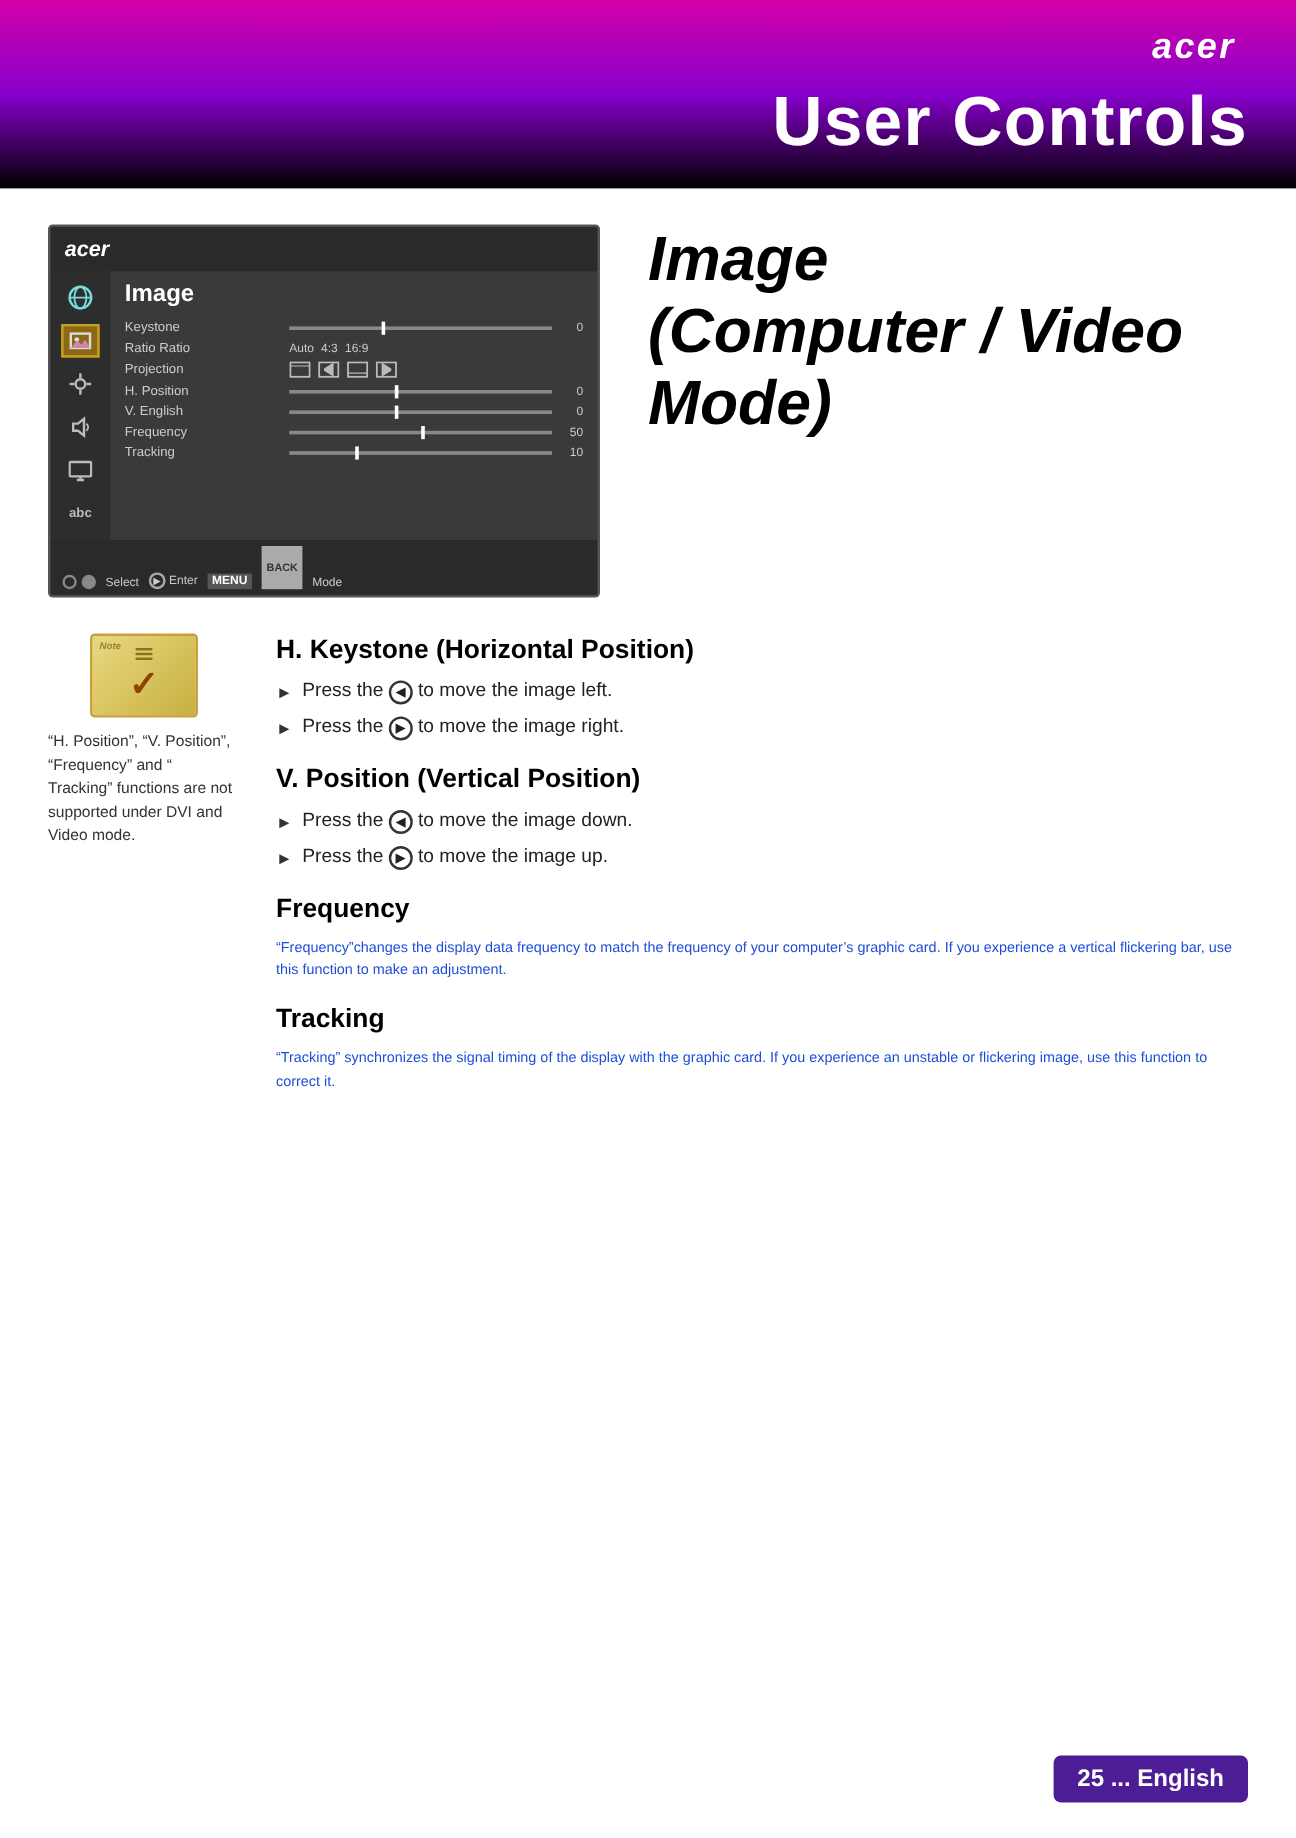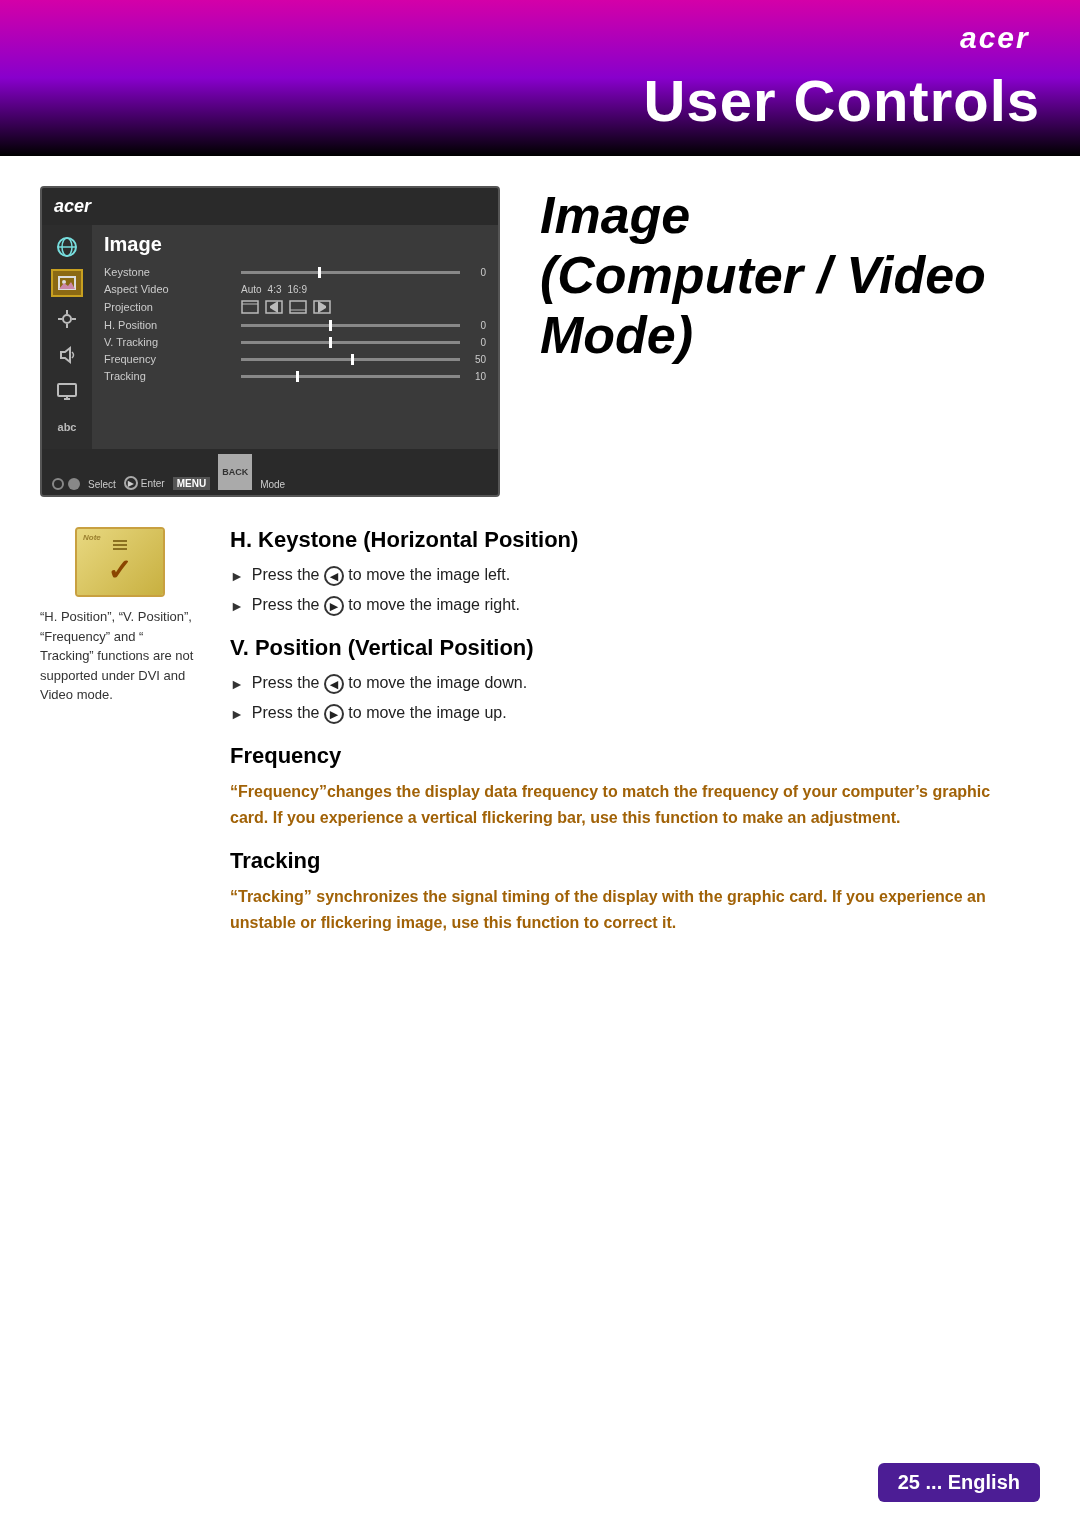--- a/index.html
+++ b/index.html
@@ -289,25 +289,24 @@
       justify-content: center;
       width: 20px;
       height: 20px;
       border-radius: 50%;
       border: 2px solid #333;
       font-size: 11px;
       flex-shrink: 0;
     }
 
     .section-body {
-      font-size: 16px;
-      color: #a16207;
+      font-size: 12px;
+      color: #1d4ed8;
       line-height: 1.6;
       margin-bottom: 10px;
-      font-weight: bold;
     }
 
     
     .page-footer {
       position: absolute;
       bottom: 30px;
       right: 40px;
       display: flex;
       align-items: center;
     }
@@ -395,21 +394,21 @@
 
         <div class="osd-row">
           <div class="osd-label">Keystone</div>
           <div class="osd-control">
             <div class="osd-slider"></div>
             <div class="osd-value">0</div>
           </div>
         </div>
 
         <div class="osd-row">
-          <div class="osd-label">Aspect Video</div>
+          <div class="osd-label">Ratio Ratio</div>
           <div class="osd-control">
             <div class="osd-aspect-btns">
               <span>Auto</span>
               <span>4:3</span>
               <span>16:9</span>
             </div>
           </div>
         </div>
 
         <div class="osd-row">
@@ -437,21 +436,21 @@
 
         <div class="osd-row">
           <div class="osd-label">H. Position</div>
           <div class="osd-control">
             <div class="osd-slider osd-slider-hpos"></div>
             <div class="osd-value">0</div>
           </div>
         </div>
 
         <div class="osd-row">
-          <div class="osd-label">V. Tracking</div>
+          <div class="osd-label">V. English</div>
           <div class="osd-control">
             <div class="osd-slider osd-slider-vpos"></div>
             <div class="osd-value">0</div>
           </div>
         </div>
 
         <div class="osd-row">
           <div class="osd-label">Frequency</div>
           <div class="osd-control">
             <div class="osd-slider osd-slider-50"></div>

